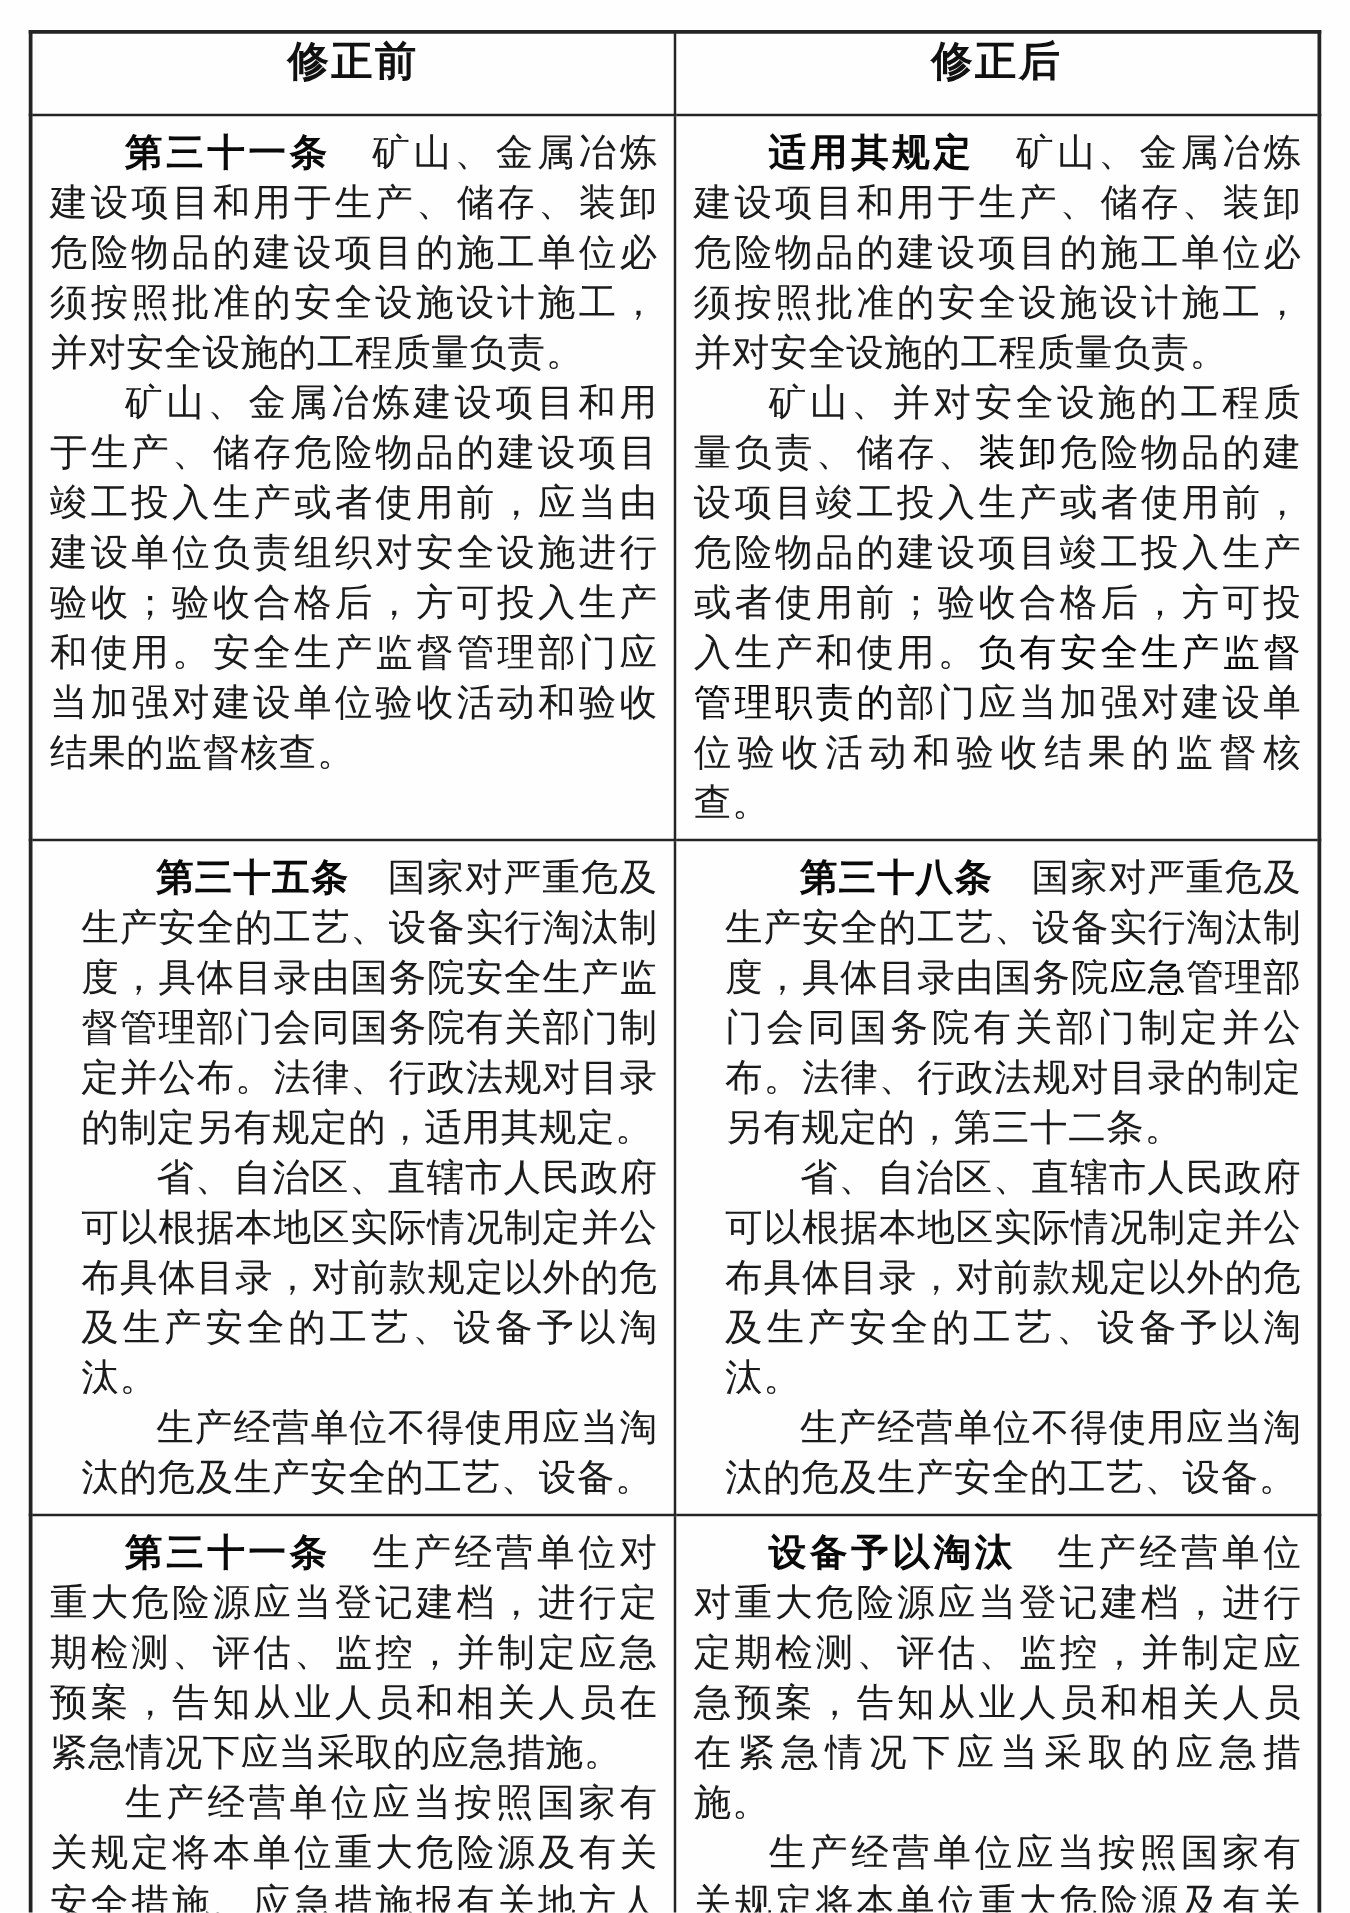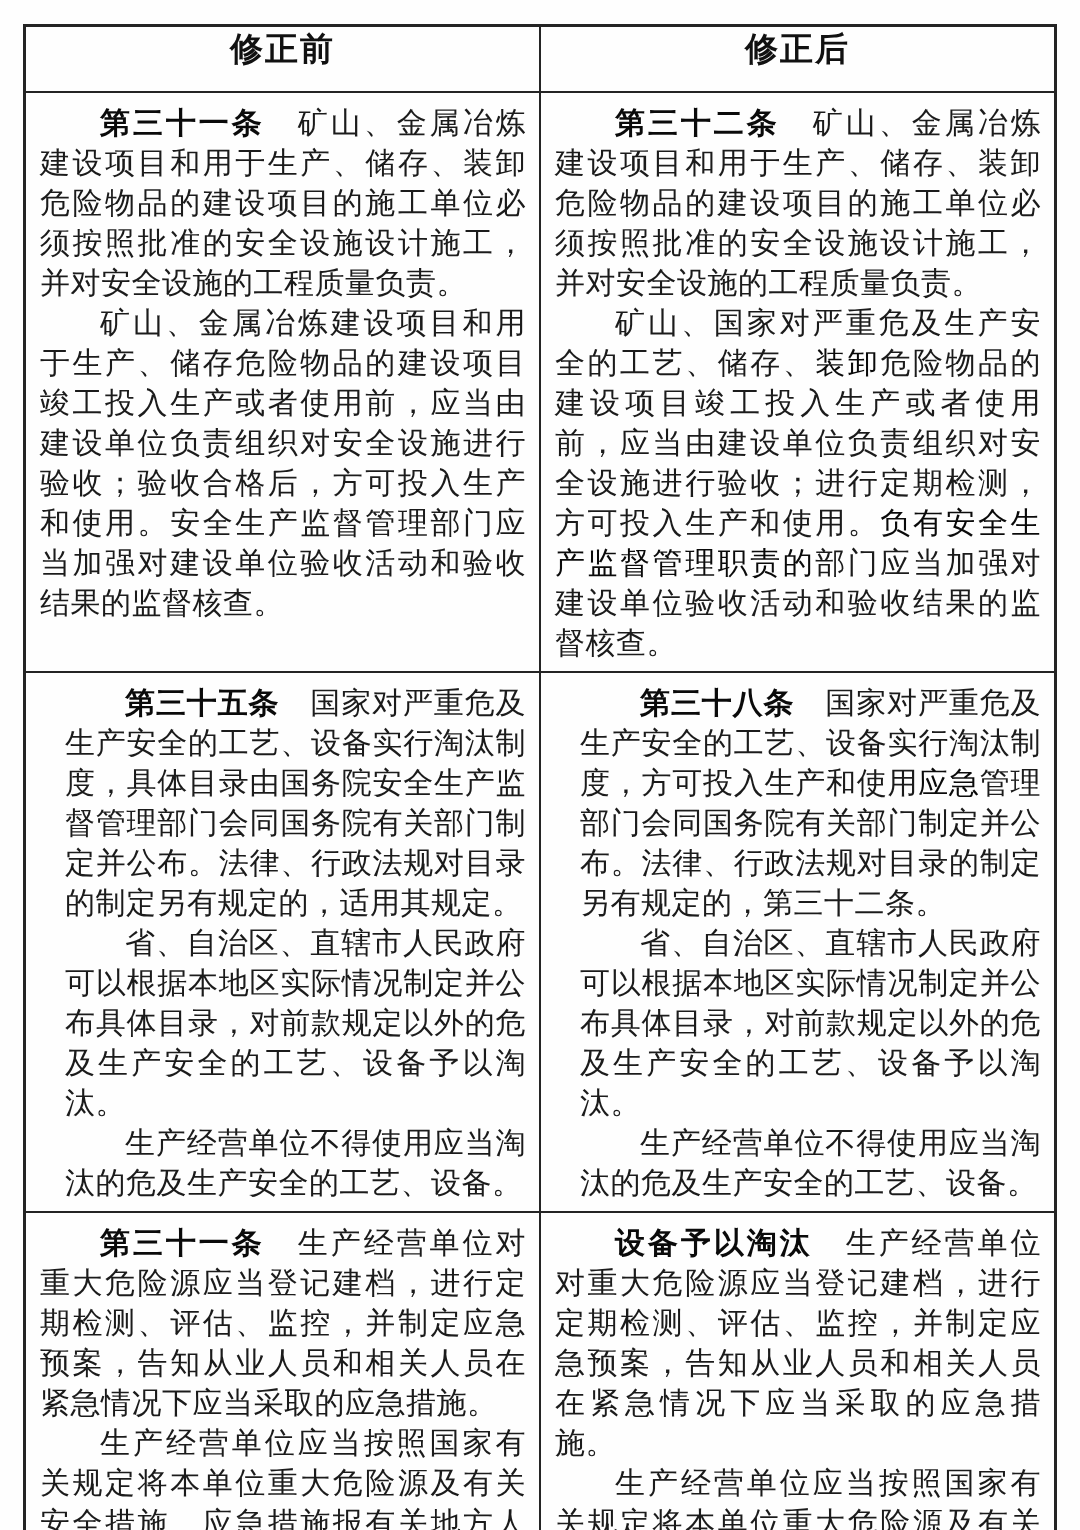--- a/index.html
+++ b/index.html
@@ -77,32 +77,32 @@
         <th class="colhead">修正后</th>
       </tr>
     </thead>
     <tbody id="table-body">
         <tr class="row-0">
           <td class="cell">
             <p><span class="art-no">第三十一条</span><span>　矿山、金属冶炼建设项目和用于生产、储存、装卸危险物品的建设项目的施工单位必须按照批准的安全设施设计施工，并对安全设施的工程质量负责。</span></p>
             <p><span>矿山、金属冶炼建设项目和用于生产、储存危险物品的建设项目竣工投入生产或者使用前，应当由建设单位负责组织对安全设施进行验收；验收合格后，方可投入生产和使用。安全生产监督管理部门应当加强对建设单位验收活动和验收结果的监督核查。</span></p>
           </td>
           <td class="cell">
-            <p><span class="art-no">第三十二条</span><span>　矿山、金属冶炼建设项目和用于生产、储存、装卸危险物品的建设项目的施工单位必须按照批准的安全设施设计施工，并对安全设施的工程质量负责。</span></p>
-            <p><span>矿山、国家对严重危及生产安全的工艺、储存、</span><span class="em">装卸</span><span>危险物品的建设项目竣工投入生产或者使用前，应当由建设单位负责组织对安全设施进行验收；进行定期检测，方可投入生产和使用。</span><span class="em">负有安全生产监督管理职责的</span><span>部门应当加强对建设单位验收活动和验收结果的监督核查。</span></p>
+            <p><span class="art-no">适用其规定</span><span>　矿山、金属冶炼建设项目和用于生产、储存、装卸危险物品的建设项目的施工单位必须按照批准的安全设施设计施工，并对安全设施的工程质量负责。</span></p>
+            <p><span>矿山、并对安全设施的工程质量负责、储存、</span><span class="em">装卸</span><span>危险物品的建设项目竣工投入生产或者使用前，危险物品的建设项目竣工投入生产或者使用前；验收合格后，方可投入生产和使用。</span><span class="em">负有安全生产监督管理职责的</span><span>部门应当加强对建设单位验收活动和验收结果的监督核查。</span></p>
           </td>
         </tr>
         <tr class="row-1">
           <td class="cell">
             <p><span class="art-no">第三十五条</span><span>　国家对严重危及生产安全的工艺、设备实行淘汰制度，具体目录由国务院安全生产监督管理部门会同国务院有关部门制定并公布。法律、行政法规对目录的制定另有规定的，适用其规定。</span></p>
             <p><span>省、自治区、直辖市人民政府可以根据本地区实际情况制定并公布具体目录，对前款规定以外的危及生产安全的工艺、设备予以淘汰。</span></p>
             <p><span>生产经营单位不得使用应当淘汰的危及生产安全的工艺、设备。</span></p>
           </td>
           <td class="cell">
-            <p><span class="art-no">第三十八条</span><span>　国家对严重危及生产安全的工艺、设备实行淘汰制度，方可投入生产和使用</span><span class="em">应急</span><span>管理部门会同国务院有关部门制定并公布。法律、行政法规对目录的制定另有规定的，第三十二条。</span></p>
+            <p><span class="art-no">第三十八条</span><span>　国家对严重危及生产安全的工艺、设备实行淘汰制度，具体目录由国务院</span><span class="em">应急</span><span>管理部门会同国务院有关部门制定并公布。法律、行政法规对目录的制定另有规定的，第三十二条。</span></p>
             <p><span>省、自治区、直辖市人民政府可以根据本地区实际情况制定并公布具体目录，对前款规定以外的危及生产安全的工艺、设备予以淘汰。</span></p>
             <p><span>生产经营单位不得使用应当淘汰的危及生产安全的工艺、设备。</span></p>
           </td>
         </tr>
         <tr class="row-2">
           <td class="cell">
             <p><span class="art-no">第三十一条</span><span>　生产经营单位对重大危险源应当登记建档，进行定期检测、评估、监控，并制定应急预案，告知从业人员和相关人员在紧急情况下应当采取的应急措施。</span></p>
             <p><span>生产经营单位应当按照国家有关规定将本单位重大危险源及有关安全措施、应急措施报有关地方人民政府安全生产监督管理部门和有</span></p>
           </td>
           <td class="cell">

